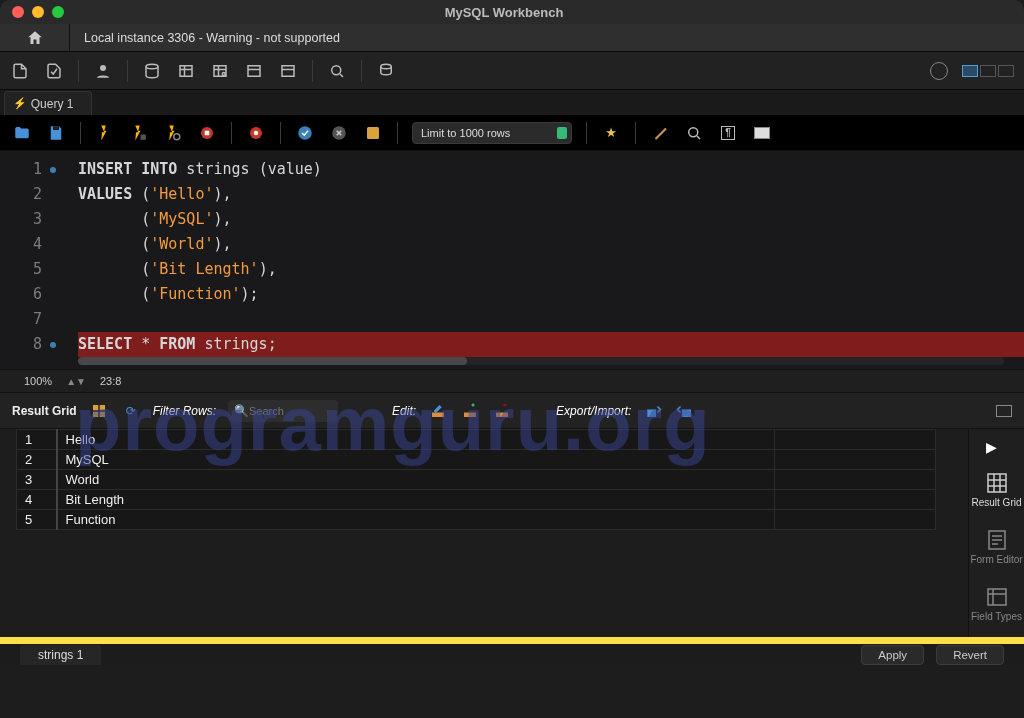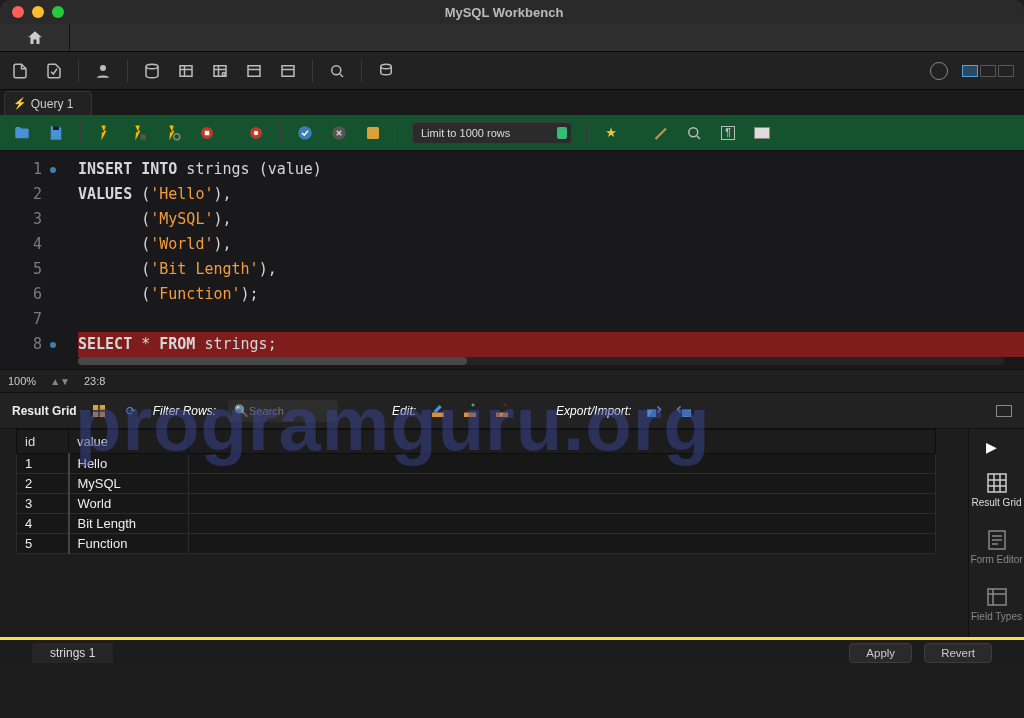--- a/index.html
+++ b/index.html
@@ -13,55 +13,55 @@
 .menubar { height:28px; background:#2f2f2f; display:flex; align-items:center; border-bottom:1px solid #0a0a0a; }
 .menubar .home { width:70px; display:flex; align-items:center; justify-content:center; border-right:1px solid #111; height:100%; }
 .menubar .contab { flex:1; padding:0 14px; color:#ddd; font-size:12.5px; display:flex; align-items:center; height:100%; }
 .mtoolbar { height:38px; background:#222; display:flex; align-items:center; padding:0 10px; border-bottom:1px solid #0a0a0a; gap:14px; }
 .mtoolbar .spacer{flex:1;}
 .ico { width:20px; height:20px; display:inline-flex; align-items:center; justify-content:center; color:#aaa; }
 .ico svg{width:18px;height:18px;}
 .qtabs { height:25px; background:#1a1a1a; display:flex; align-items:flex-end; padding-left:4px; }
 .qtab { background:#222; height:24px; padding:0 18px 0 8px; display:flex; align-items:center; gap:4px; font-size:12px; border-top-left-radius:4px; border-top-right-radius:4px; border:1px solid #333; border-bottom:none;}
 .qtab .bolt{color:#ffb400; font-size:11px;}
-.qtoolbar { height:36px; background:#14532d; display:flex; align-items:center; padding:0 12px; gap:14px; border-bottom:1px solid #111;}
+.qtoolbar { height:36px; background:#000000; display:flex; align-items:center; padding:0 12px; gap:14px; border-bottom:1px solid #111;}
 .qtoolbar .sel{ background:#2b2b2b; border:1px solid #3a3a3a; border-radius:4px; height:22px; display:flex; align-items:center; padding:0 8px; font-size:11px; color:#ddd; min-width:160px; position:relative;}
 .qtoolbar .sel::after{content:""; width:10px; height:12px; background:#3b7; border-radius:2px; position:absolute; right:4px;}
 .divider{width:1px; height:22px; background:#3a3a3a;}
 .editor { display:flex; background:#19191b; height:218px; position:relative; }
 .gutter { width:64px; text-align:right; padding:6px 8px 0 0; color:#7c7c7c; font-family:"Menlo","Consolas",monospace; font-size:15px; line-height:25px; }
 .gutter .ln{display:flex; justify-content:flex-end; align-items:center; gap:8px;}
 .gutter .dot{width:6px;height:6px;border-radius:50%;background:#3c7fb1;}
 .code { flex:1; padding:6px 0 0 14px; font-family:"Menlo","Consolas",monospace; font-size:15px; line-height:25px; white-space:pre; color:#d6d6d6; }
 .kw{color:#d6d6d6; font-weight:bold;}
 .str{color:#f49b3f;}
 .punc{color:#d6d6d6;}
 .cur-line{background:#7f1d1d; display:inline-block; width:100%;}
 .hscroll{position:absolute; bottom:4px; left:78px; right:20px; height:8px; background:rgba(100,100,100,.15); border-radius:4px;}
 .hscroll .thumb{width:42%; height:100%; background:rgba(140,140,140,.35); border-radius:4px;}
-.statusline{height:24px; background:#1f1f1f; display:flex; align-items:center; font-size:11px; color:#ccc; gap:14px; padding:0 8px; border-top:1px solid #111; border-bottom:1px solid #111;}
+.statusline{height:24px; background:#1f1f1f; display:flex; align-items:center; font-size:11px; color:#ccc; gap:14px; padding:0 24px; border-top:1px solid #111; border-bottom:1px solid #111;}
 .statusline .stepper{font-size:10px; color:#888;}
 .rgrid-hdr{height:36px; background:#222; display:flex; align-items:center; padding:0 12px; gap:12px; font-size:12px; border-bottom:1px solid #111;}
 .rgrid-hdr .lbl{font-weight:600; color:#eee;}
 .rgrid-hdr .search{background:#2d2d2d; border-radius:4px; height:22px; width:110px; display:flex; align-items:center; padding:0 6px; color:#888;}
 .rgrid-hdr .search input{background:transparent;border:none;outline:none;color:#ccc;font-size:11px;width:70px;}
 .rgrid-hdr .txt{color:#ffffff;font-style:italic;}
 .grid-wrap{display:flex; height:208px;}
 .grid-main{flex:1; overflow:hidden;}
 .grid-side{width:56px; background:#1f1f1f; display:flex; flex-direction:column; align-items:center; gap:12px; padding-top:10px; border-left:1px solid #111;}
 .grid-side .sideitem{display:flex; flex-direction:column; align-items:center; gap:2px; color:#888; font-size:10px; width:100%; padding:4px 0;}
 .grid-side .sideitem.active{color:#ddd;}
 .grid-side .sideitem svg{width:24px;height:24px;}
 .grid-side .arrow{color:#fff; font-size:14px; margin-left:-10px;}
 table.results{border-collapse:collapse; width:920px; font-size:13px; color:#eee; margin-left:16px;}
 table.results th{background:#1c1c1c; text-align:left; font-weight:normal; padding:4px 8px; border:1px solid #0e0e0e; color:#ddd;}
 table.results td{padding:2px 8px; border:1px solid #2c2c2c; background:#171717;}
 table.results td.idc{width:40px; border-right:2px solid #444;}
 .nullv{font-size:8px; color:#777; letter-spacing:.5px;}
-.tab-footer{height:28px; background:#1c1c1c; display:flex; align-items:center; padding:0 32px; border-top:3px solid #fde047; gap:12px;}
+.tab-footer{height:28px; background:#1c1c1c; display:flex; align-items:center; padding:0 20px; border-top:7px solid #fde047; gap:12px;}
 .tab-footer .ftab{background:#262626; padding:3px 18px; border-radius:3px 3px 0 0; font-size:12px; color:#ddd;}
 .tab-footer .spacer{flex:1;}
 .tab-footer .btn{background:#2a2a2a; border:1px solid #3c3c3c; border-radius:4px; padding:3px 16px; font-size:11.5px; color:#ccc;}
 .status-footer{height:26px; background:#181818; display:flex; align-items:center; padding:0 12px; font-size:12px; color:#ccc; border-top:1px solid #333;}
 .watermark{position:absolute; top:380px; left:75px; font-size:76px; font-weight:700; color:rgba(60,70,150,.5); letter-spacing:1px; pointer-events:none; font-family:Liberation Sans, sans-serif;}
 .sq{width:16px;height:12px;border:1.5px solid #888;display:inline-block;}
 .panel3{display:flex;gap:2px;}
 .panel3 span{width:16px;height:12px;border:1.5px solid #555; background:#222;}
 .panel3 span.on{border-color:#5a9fd4; background:#2a4a6a;}
 .gearico{width:18px;height:18px;border:1.5px solid #888;border-radius:50%;position:relative;}
@@ -81,20 +81,23 @@
   </div>
 
   <div class="menubar">
     <div class="home">
       <span class="ico">
         <svg viewBox="0 0 24 24" fill="#ccc">
             <path d="M12 3l9 8h-3v9h-4v-6H10v6H6v-9H3z"></path>
           </svg>
       </span>
     </div>
+    <div class="contab">
+      <span>Local instance 3306 - Warning - not supported</span>
+    </div>
   </div>
 
   <div class="mtoolbar">
     <span class="ico">
         <svg viewBox="0 0 24 24" fill="none" stroke="#bbb" stroke-width="2">
           <path d="M14 3H6a2 2 0 00-2 2v14a2 2 0 002 2h12a2 2 0 002-2V9z"></path>
           <path d="M14 3v6h6"></path>
         </svg>
       </span>
     <span class="ico">
@@ -364,25 +367,20 @@
         </svg>
       </span>
     <div style="flex:1"></div>
     <span class="sq"></span>
   </div>
 
   <div class="grid-wrap">
     <div class="grid-main">
       <table class="results">
         <tbody>
-            <tr>
-          <th style="width:52px">id</th>
-          <th style="width:120px">value</th>
-          <th></th>
-        </tr>
         <tr>
               <td class="idc">1</td>
               <td>Hello</td>
               <td></td>
             </tr>
         <tr>
               <td class="idc">2</td>
               <td>MySQL</td>
               <td></td>
             </tr>

